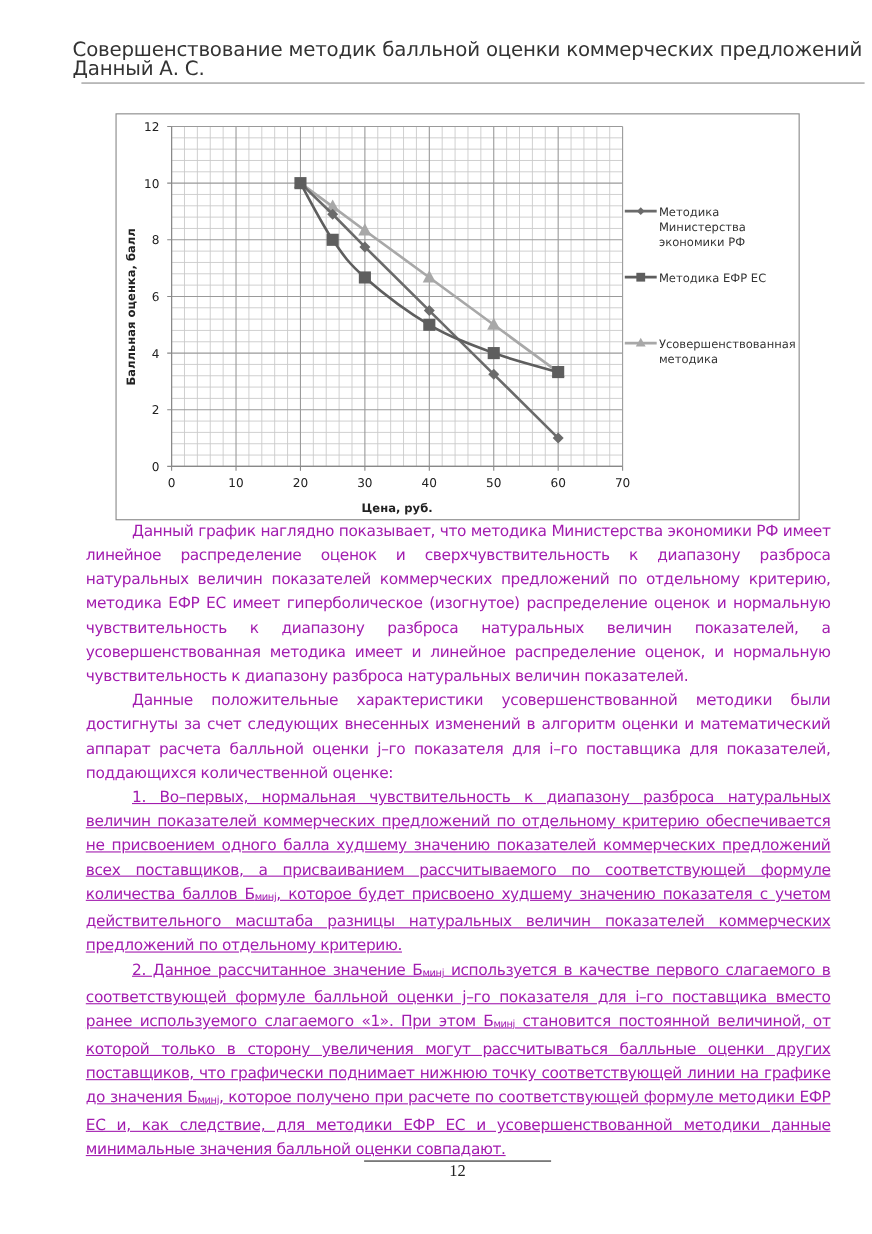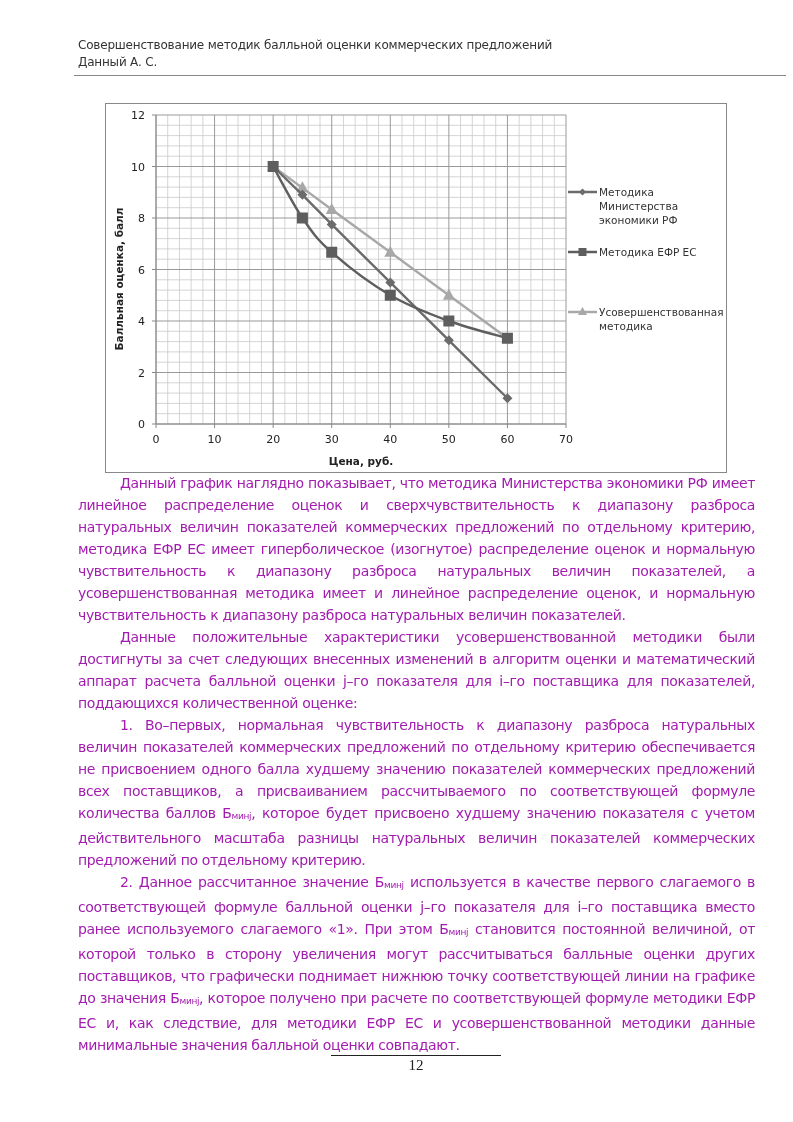--- a/index.html
+++ b/index.html
@@ -1,23 +1,23 @@
 <!DOCTYPE html>
 <html><head>
 <meta charset="utf-8">
 <style>
   html, body { margin:0; padding:0; background:#ffffff; }
   body { width:793px; height:1122px; position:relative; overflow:hidden; font-family:"DejaVu Sans", sans-serif; color:#222; }
-  .hdr { position:absolute; left:78px; top:37px; font-size:12px; line-height:17px; color:#333; letter-spacing:-0.2px; }
+  .hdr { position:absolute; left:66px; top:37px; font-size:18px; line-height:17px; color:#333; letter-spacing:-0.2px; }
   .hdr-rule { position:absolute; left:74px; top:75px; width:712px; height:1px; background:#888; }
   .chart { position:absolute; left:105px; top:103px; width:622px; height:370px; border:1px solid #888; box-sizing:border-box; background:#fff; }
   .chart svg { position:absolute; left:0; top:0; }
   .body { position:absolute; left:78px; top:472px; width:677px; font-size:14px; line-height:22px; color:#a21caf; letter-spacing:-0.35px; }
   .body p { margin:0; text-align:justify; text-indent:42px; }
-  .body p.li { text-indent:42px; }
+  .body p.li { text-indent:42px;text-decoration:underline; }
   sub { font-size:9px; vertical-align:-1px; }
   .foot-rule { position:absolute; left:331px; top:1055px; width:170px; height:1px; background:#222; }
   .pagenum { position:absolute; left:331px; width:170px; top:1057px; text-align:center; font-family:"Liberation Serif", serif; font-size:15px; color:#222; }
 </style>
 </head>
 <body>
 
 <div class="hdr">
   <div>Совершенствование методик балльной оценки коммерческих предложений</div>
   <div>Данный А. С.</div>

